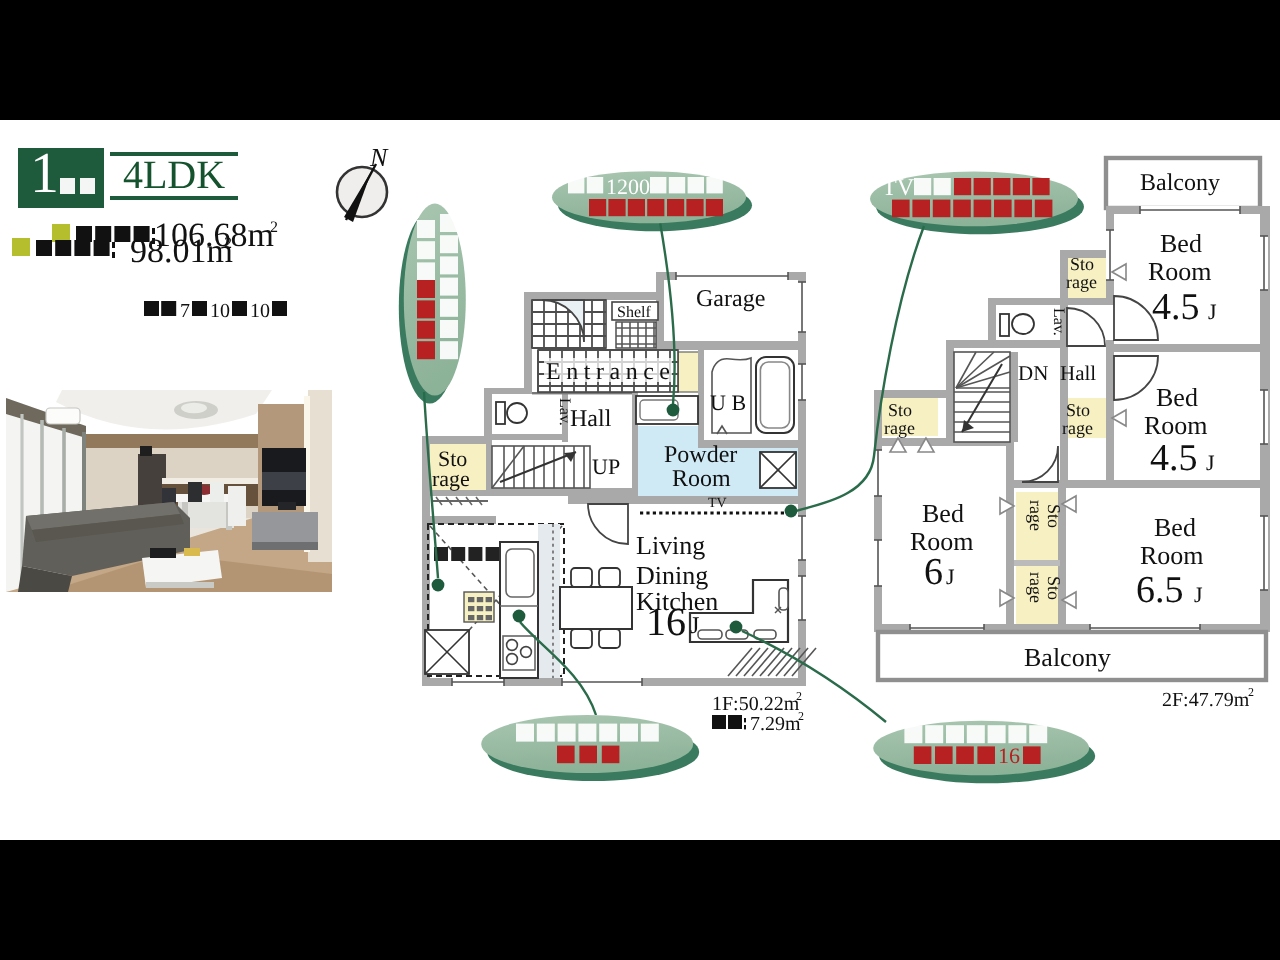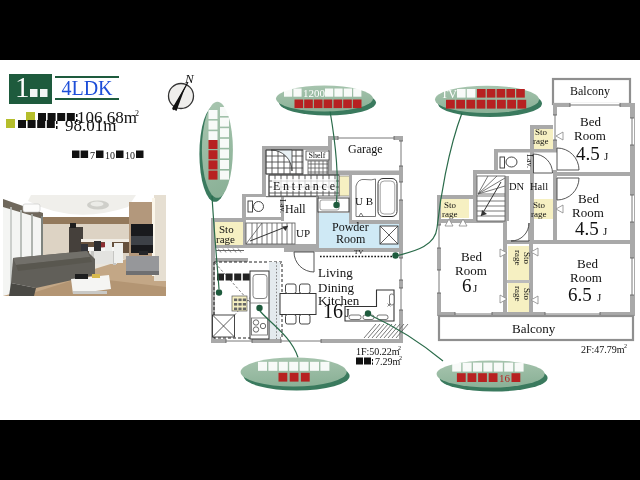--- a/index.html
+++ b/index.html
@@ -11,21 +11,21 @@
 <div id="content">
 
 <div class="abs" style="left:9px;top:14px;width:43px;height:30px;background:#1e5b3d;color:#fff;">
  <span style="position:absolute;left:6px;top:-3px;font-size:29px;">1</span>
  <svg style="position:absolute;left:21px;top:15px" width="20" height="9">
    <rect x="0" y="0" width="7.5" height="8" fill="#fff" fill-opacity="0.95"></rect>
           <rect x="10" y="0" width="7.5" height="8" fill="#fff" fill-opacity="0.95"></rect>
  </svg>
 </div>
 
-<div class="abs" style="left:55px;top:16px;width:64px;height:20px;border-top:2px solid #1e5b3d;border-bottom:2px solid #1e5b3d;text-align:center;font-size:20px;color:#1d4ed8;line-height:21px;">4LDK</div>
+<div class="abs" style="left:55px;top:16px;width:64px;height:20px;border-top:2px solid #1e5b3d;border-bottom:2px solid #1e5b3d;text-align:center;font-size:20px;color:#14532d;line-height:21px;">4LDK</div>
 
 <div class="abs" style="left:6px;top:49px;height:14px;margin-left:20px;">
  <svg width="180" height="16" style="vertical-align:top">
   <rect x="0" y="3" width="9" height="9" fill="#b5be2c"></rect>
           <rect x="12.0" y="4.0" width="8.0" height="8.0" fill="#111" fill-opacity="1.0"></rect>
           <rect x="21.6" y="4.0" width="8.0" height="8.0" fill="#111" fill-opacity="1.0"></rect>
           <rect x="31.2" y="4.0" width="8.0" height="8.0" fill="#111" fill-opacity="1.0"></rect>
           <rect x="40.8" y="4.0" width="8.0" height="8.0" fill="#111" fill-opacity="1.0"></rect>
           <rect x="50" y="5" width="1.5" height="3" fill="#111"></rect>
           <rect x="50" y="10" width="1.5" height="3" fill="#111"></rect>

